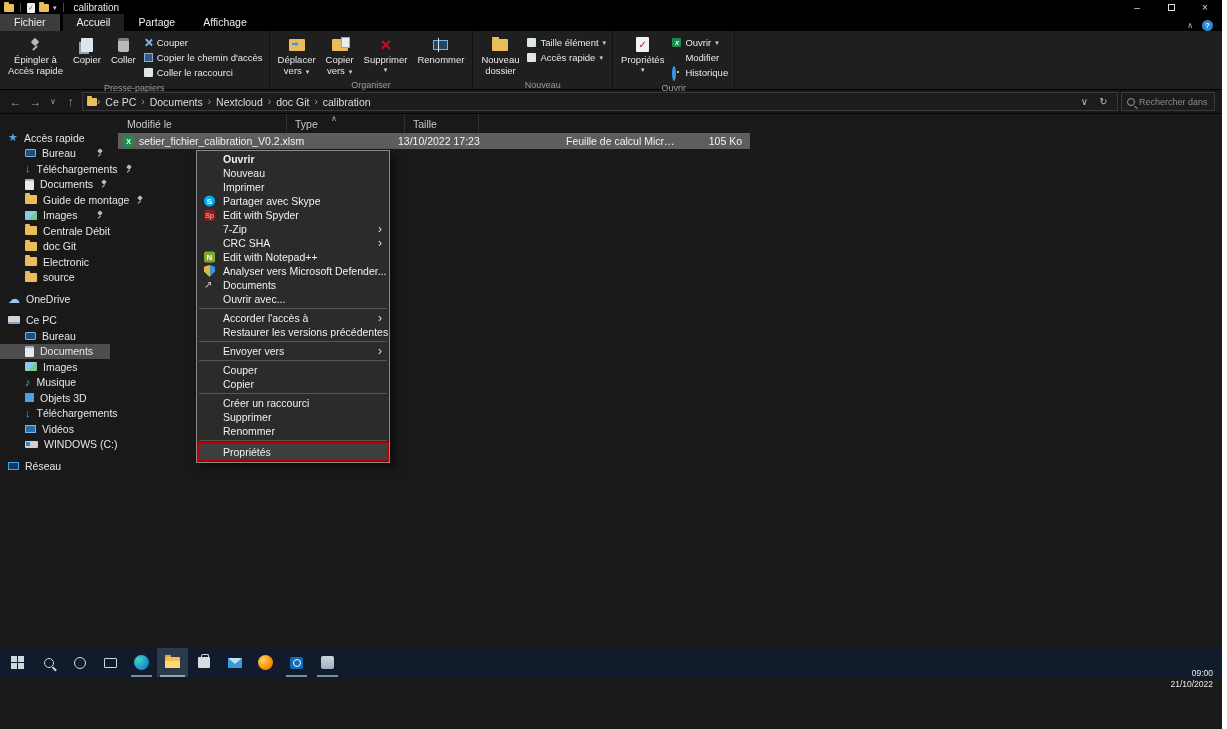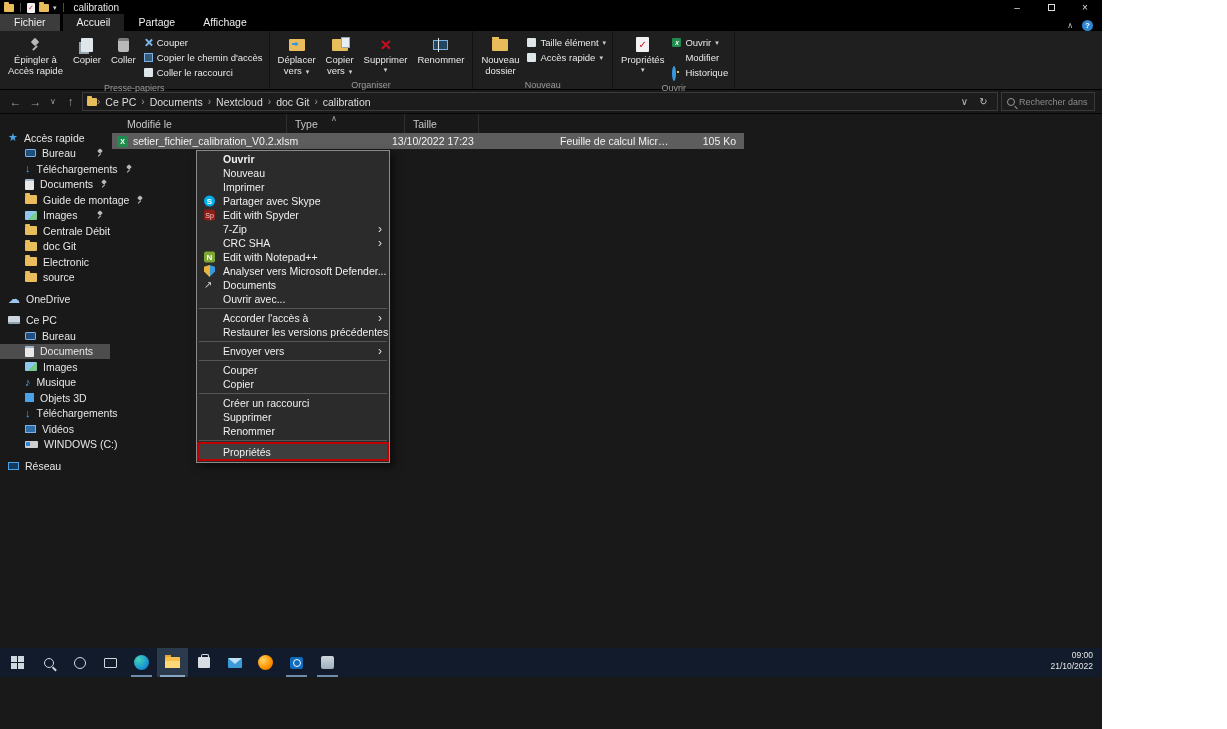--- a/index.html
+++ b/index.html
@@ -1,17 +1,17 @@
 <!DOCTYPE html>
 <html><head>
 <meta charset="utf-8">
 <style>
 *{margin:0;padding:0;box-sizing:border-box}
 body{font-family:"Liberation Sans","DejaVu Sans",sans-serif;background:#fff}
-.screen{position:relative;width:1102px;height:729px;overflow:hidden;background:#191919}
+.screen{position:relative;width:1222px;height:729px;overflow:hidden;background:#191919}
 
 
 .titlebar{height:15px;background:#000;display:flex;align-items:center;color:#ddd;font-size:10px;padding-left:4px}
 .qat{display:flex;align-items:center;gap:4px}
 .qsep{width:1px;height:9px;background:#4a4a4a;margin:0 2px}
 .title-text{margin-left:4px;color:#e8e8e8;font-size:10px}
 .wctrl{margin-left:auto;display:flex;height:15px}
 .win-btn{width:34px;display:flex;align-items:center;justify-content:center;color:#ddd;font-size:10px;line-height:1}
 .maxbox{width:7px;height:7px;border:1px solid #ddd;display:inline-block}
 
@@ -105,21 +105,21 @@
 .srow{height:15.5px;display:flex;align-items:center;gap:6px;padding-left:8px;white-space:nowrap}
 .srow.child{padding-left:25px}
 .srow .pin{margin-left:auto;margin-right:6px}
 .srow.sel{background:#4d4d4d}
 .gap{height:6px}
 .content{flex:1;position:relative}
 .colheaders{height:19px;display:flex;font-size:10.5px;color:#c8c8c8;align-items:stretch;padding-left:9px;position:relative}
 .col{padding-left:8px;border-right:1px solid #2f2f2f;display:flex;align-items:center}
 .c-name{width:272px}.c-mod{width:168px}.c-type{width:118px}.c-size{width:74px;justify-content:flex-start}
 .sortcaret{position:absolute;left:221px;top:0;color:#aaa;font-size:8px}
-.filerow{height:16px;display:flex;align-items:center;font-size:10.5px;color:#f2f2f2;background:#5d5d5d;margin-left:2px;width:632px}
+.filerow{height:16px;display:flex;align-items:center;font-size:10.5px;color:#f2f2f2;background:#5d5d5d;margin-left:8px;width:632px}
 .cell{display:flex;align-items:center;gap:5px;overflow:hidden;white-space:nowrap}
 .cell.name{width:272px;padding-left:5px}
 .cell.mod{width:168px;padding-left:8px}
 .cell.type{width:118px;padding-left:8px;text-overflow:ellipsis;display:block;line-height:16px}
 .cell.size{width:74px;justify-content:flex-end;padding-right:8px}
 
 
 .contextmenu{position:absolute;left:196px;top:150px;width:194px;background:#2b2b2b;border:1px solid #8a8a8a;box-shadow:4px 4px 8px rgba(0,0,0,.55);padding:1px 0;z-index:10}
 .mi{height:14px;display:flex;align-items:center;position:relative;padding:0 7px 0 26px;font-size:10.5px;color:#f0f0f0}
 .mi .mlabel{white-space:nowrap}
@@ -159,21 +159,21 @@
 .tfolder::before{content:"";position:absolute;top:-2px;left:0;width:6px;height:2px;background:#e8a33d}
 .tfolder::after{content:"";position:absolute;left:0;bottom:0;width:100%;height:7px;background:#ffd977;border-radius:0 0 1px 1px}
 .store{width:12px;height:11px;background:#d7dde2;border-radius:1px;position:relative}
 .store::before{content:"";position:absolute;top:-3px;left:3px;width:6px;height:3px;border:1px solid #d7dde2;border-bottom:0;border-radius:2px 2px 0 0}
 .mail{width:14px;height:10px;background:#3a9bd8;position:relative;border-radius:1px;overflow:hidden}
 .mail::before{content:"";position:absolute;left:0;top:0;border-left:7px solid transparent;border-right:7px solid transparent;border-top:6px solid #bfe0f5}
 .ffx{width:15px;height:15px;border-radius:50%;background:radial-gradient(circle at 35% 35%,#ffd567,#ff9500 55%,#e55b0c)}
 .olk{width:13px;height:12px;background:#0f6cbd;border-radius:2px;position:relative}
 .olk::after{content:"";position:absolute;left:3px;top:2.5px;width:6px;height:6px;border:1.5px solid #fff;border-radius:50%}
 .lapp{width:13px;height:13px;background:linear-gradient(#cfd6dd,#9fb0bd);border-radius:2px}
-.clock{margin-left:auto;color:#e8e8e8;font-size:8.5px;text-align:right;padding:2px 9px 0 0;line-height:1.35}
+.clock{margin-left:auto;color:#e8e8e8;font-size:8.5px;text-align:right;padding:20px 9px 0 0;line-height:1.35}
 
 
 .footer{height:37px;background:#fff;display:flex;align-items:center;padding-left:13px}
 .credit{font-size:25px;color:#111;letter-spacing:.5px}
 </style>
 </head>
 <body>
 
 <div class="screen">
 

